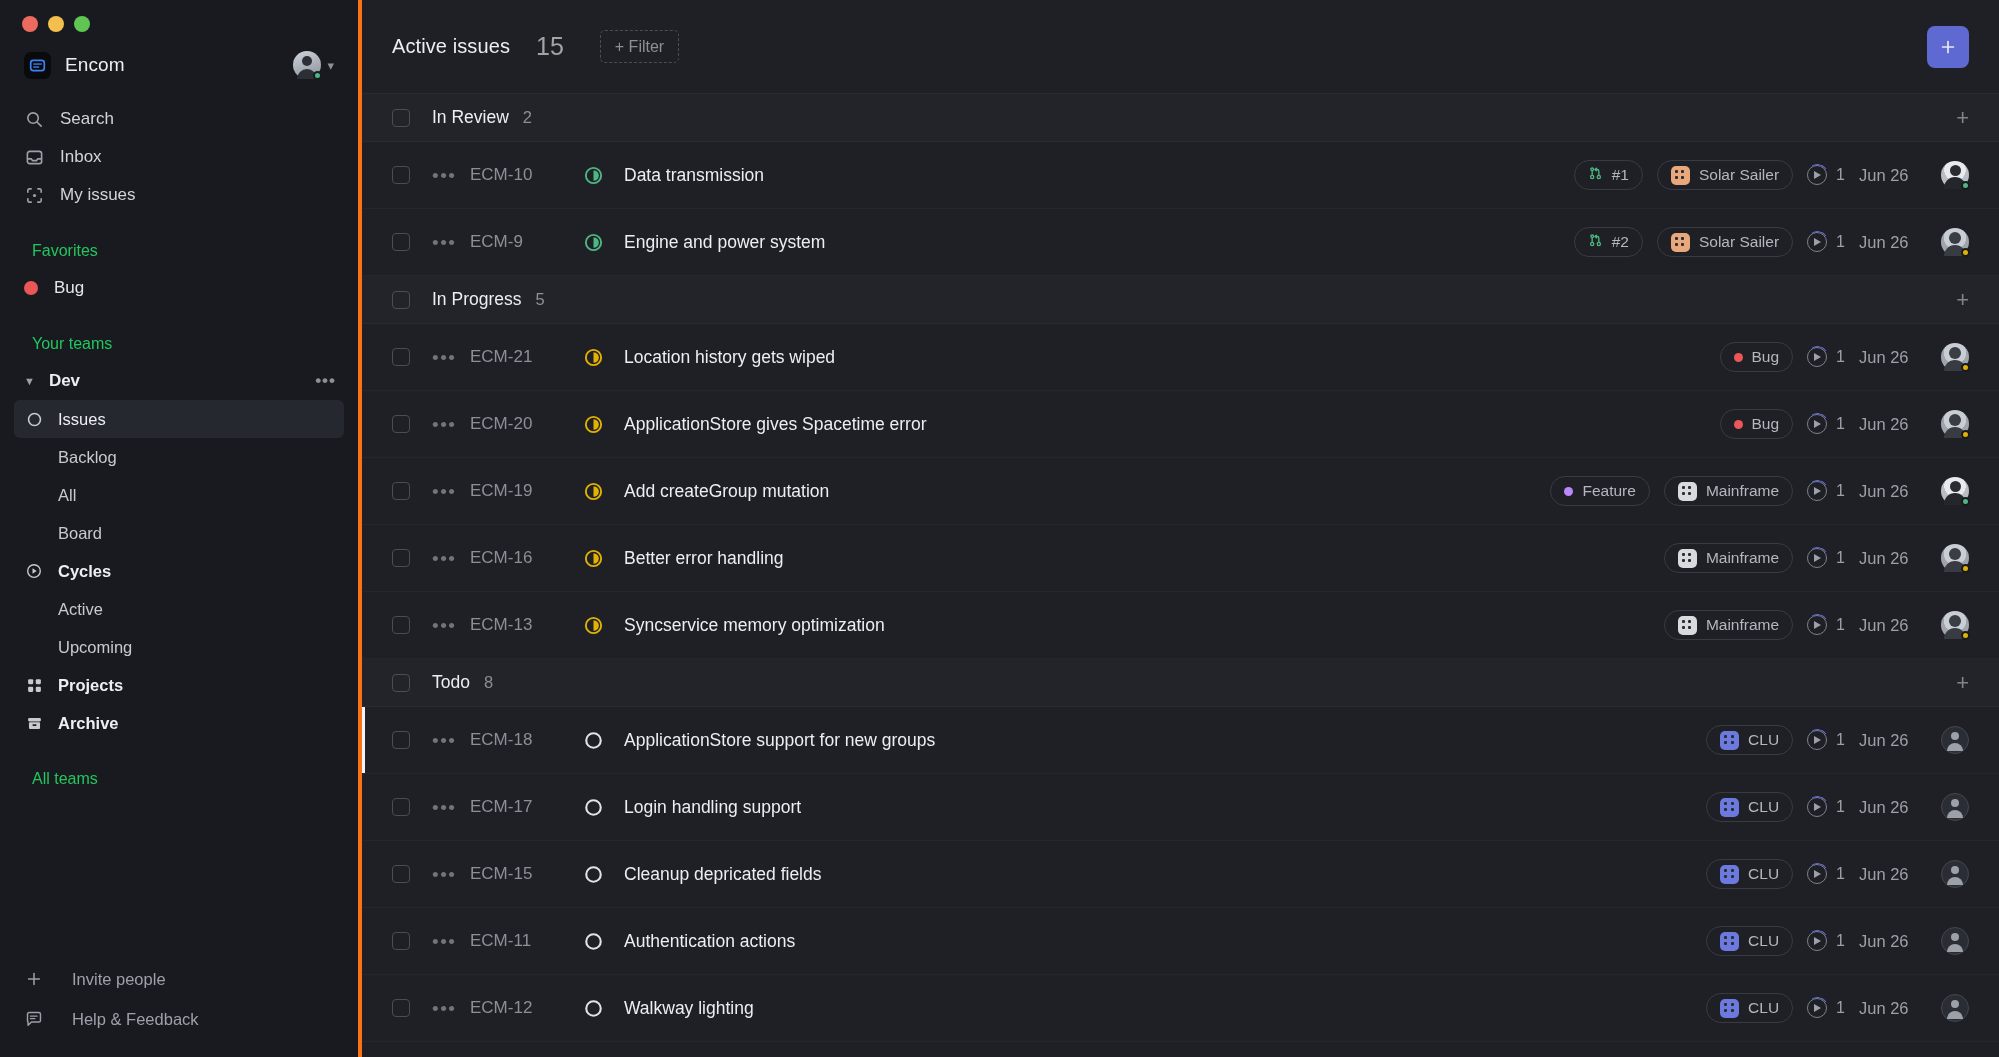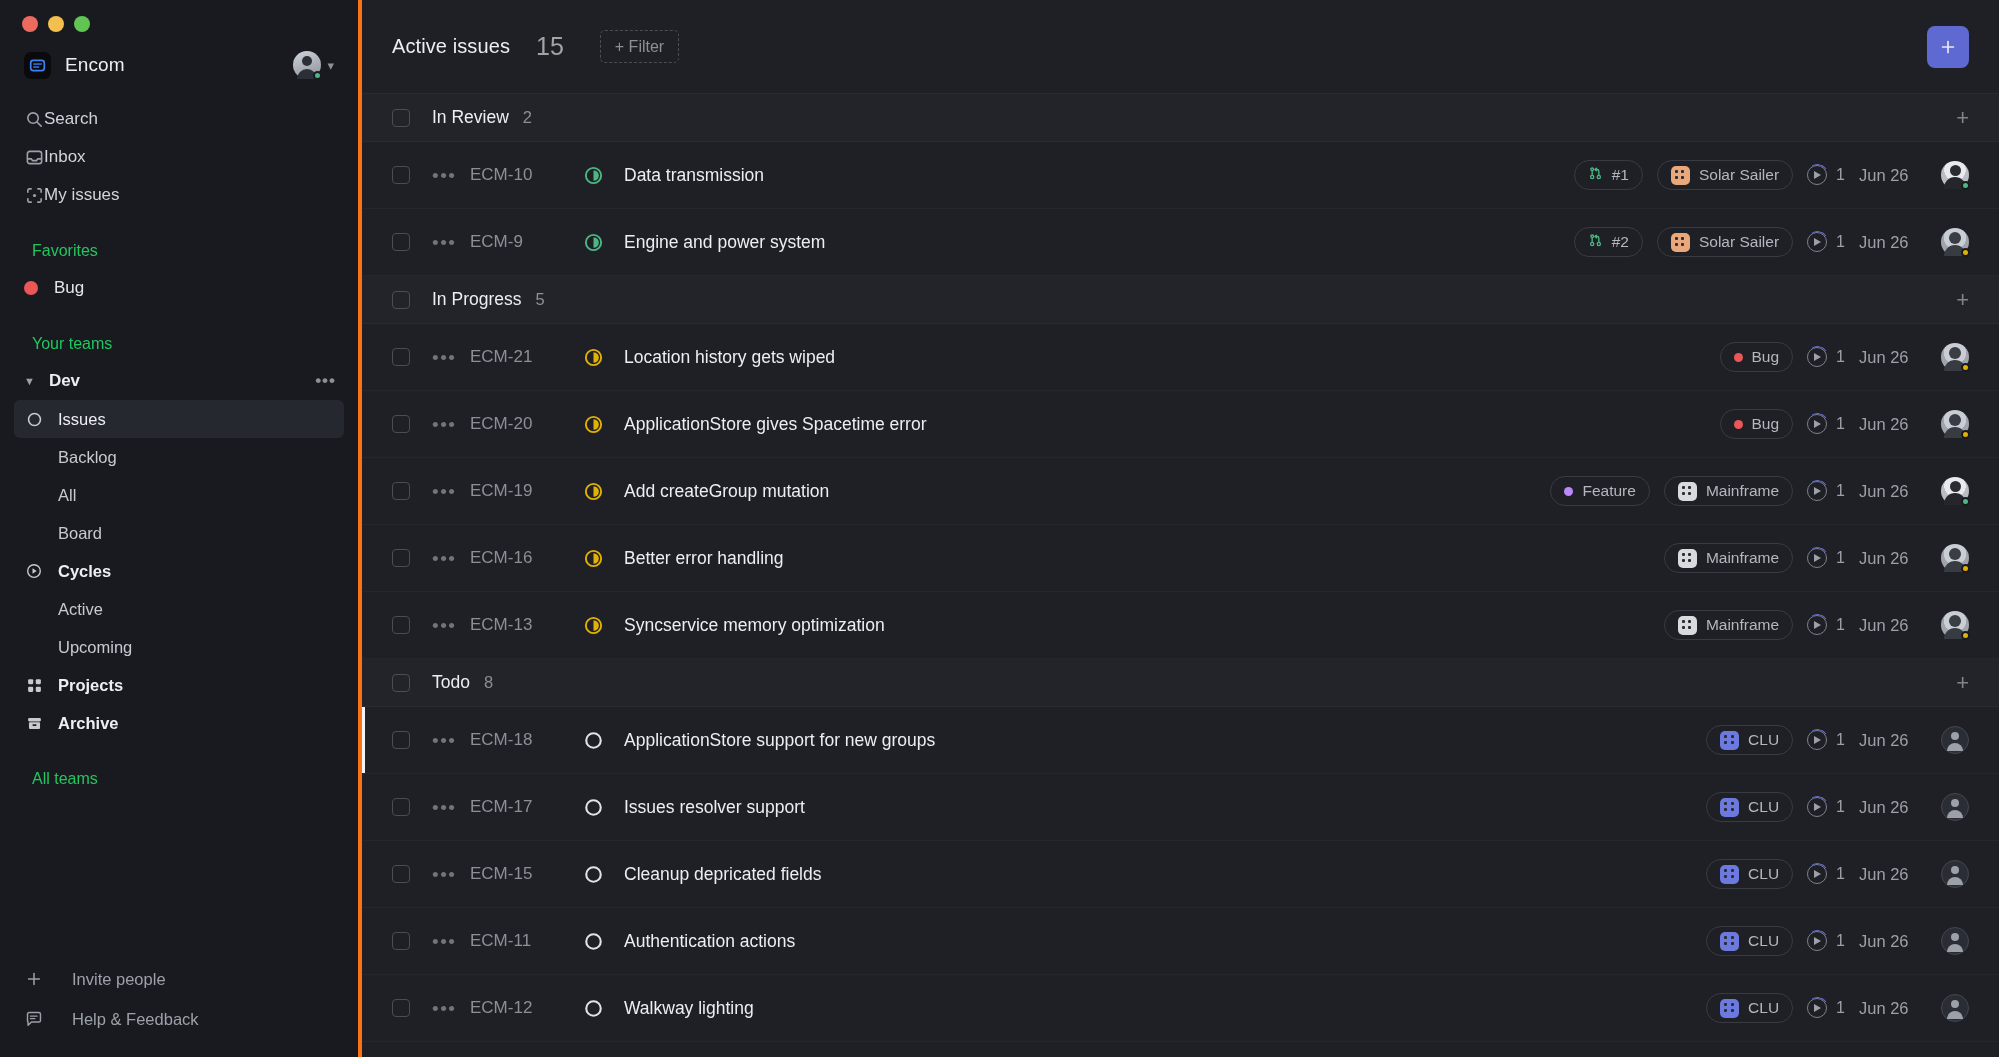--- a/index.html
+++ b/index.html
@@ -63,21 +63,21 @@
     position: absolute; right: -1px; bottom: -1px;
     width: 9px; height: 9px; border-radius: 50%;
     border: 2px solid #191a20;
   }
   .presence.online { background: #4cb782; }
   .presence.away { background: #e2b203; }
   .chev { color: #8b8f98; font-size: 13px; line-height: 1; }
 
   .nav { margin-top: 12px; padding: 0 14px; }
   .nav-item {
-    display: flex; align-items: center; 
+    display: flex; align-items: center; gap: 16px;
     height: 38px; padding: 0 10px; border-radius: 6px;
     color: #d0d3da; font-size: 17px; cursor: default;
   }
   .nav-item .ico { width: 20px; height: 20px; display:flex; align-items:center; justify-content:center; flex:0 0 20px; color:#9ca0a9; }
 
   .section-label {
     color: #22c55e; font-size: 16px;
     padding: 0 32px; margin-top: 26px; margin-bottom: 7px;
     height: 22px; display: flex; align-items: center;
   }
@@ -709,21 +709,21 @@
         </div>
         <div class="row">
           <span class="cbox"></span>
           <span class="row-dots">•••</span>
           <span class="row-id">ECM-17</span>
           <span class="row-status">
             <svg width="21" height="21" viewBox="0 0 22 22">
               <circle cx="11" cy="11" r="7.6" fill="none" stroke="#e0e2e6" stroke-width="2.2"></circle>
             </svg>
           </span>
-          <span class="row-title">Issues resolver support</span>
+          <span class="row-title">Login handling support</span>
           <span class="row-right">
             <span class="pill">
               <span class="proj-ico" style="background:#6c79de">
                 <i></i>
                 <i></i>
                 <i></i>
                 <i></i>
               </span>
               <span>CLU</span>
             </span>

